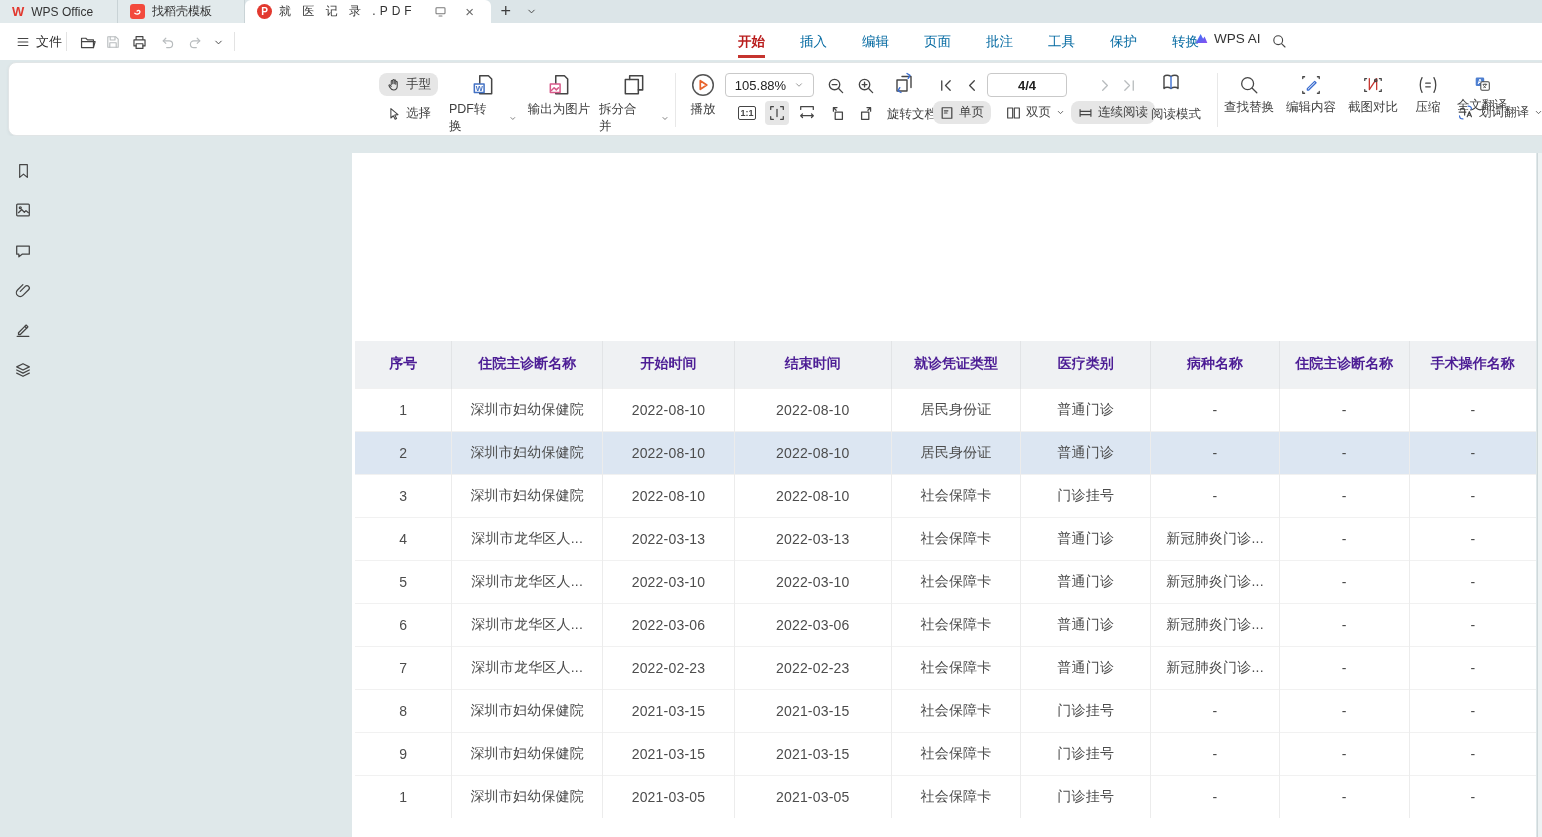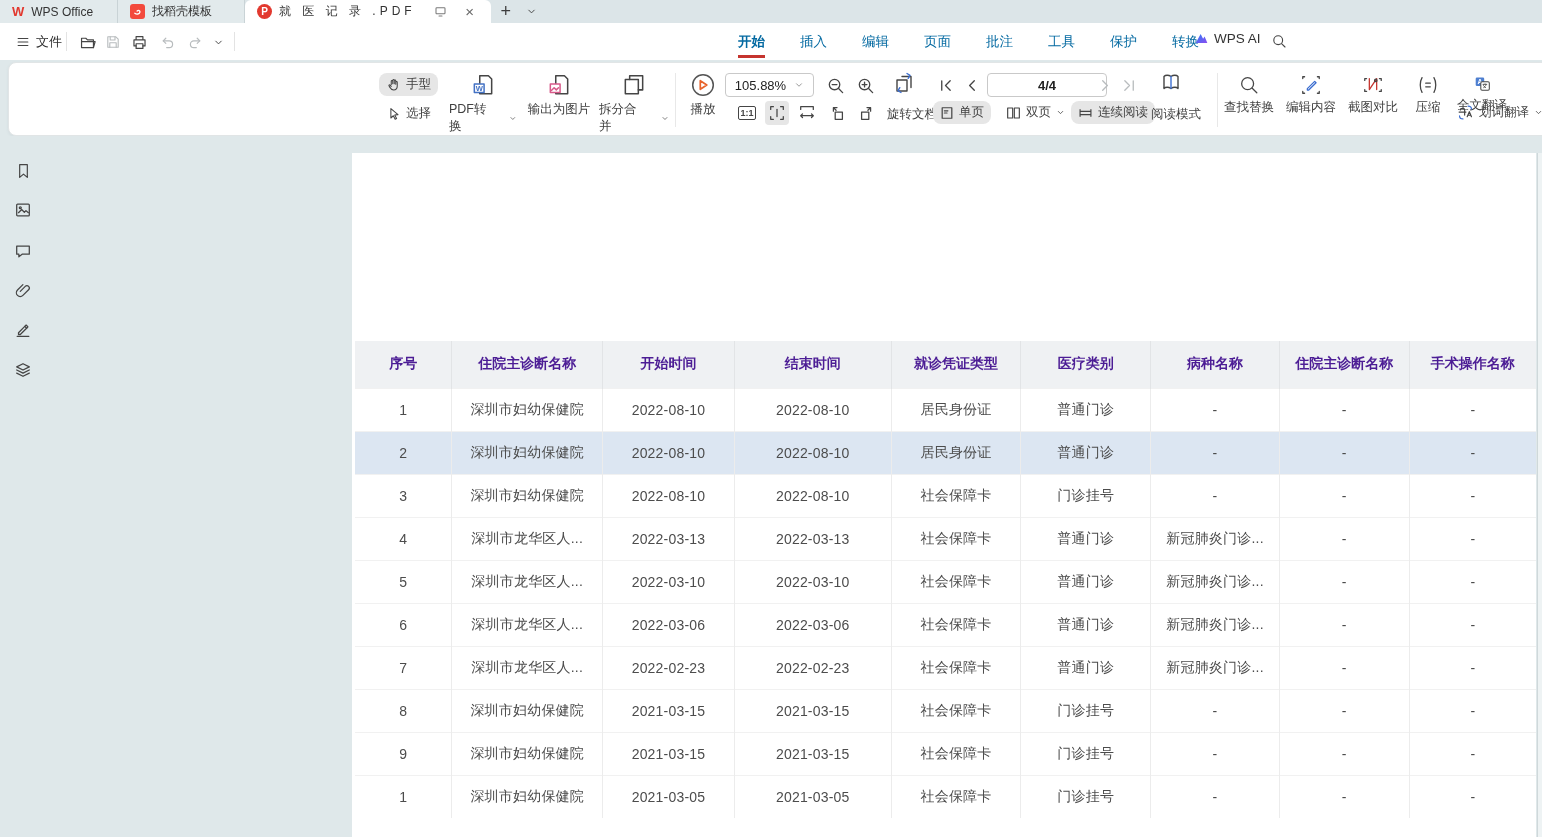--- a/index.html
+++ b/index.html
@@ -19,21 +19,21 @@
   .badge { width:15px; height:15px; border-radius:3px; display:flex; align-items:center; justify-content:center; color:#fff; font-size:10px; font-weight:bold; }
   .tabbtn { width:22px; display:flex; align-items:center; justify-content:center; color:#6b6b6b; font-size:14px; }
 
   
   .menubar { position:absolute; left:0; top:23px; width:1542px; height:37px; background:#fff; }
   .menubar .sep { position:absolute; top:9px; width:1px; height:19px; background:#e3e3e3; }
   .filebtn { position:absolute; left:10px; top:7px; display:flex; gap:6px; align-items:center; font-size:13px; color:#2f2f2f; padding:3px 6px; border-radius:4px; }
   .qicon { position:absolute; top:9px; width:22px; height:20px; display:flex; align-items:center; justify-content:center; border-radius:3px; }
   .menu-items { position:absolute; left:736px; top:0; height:37px; display:flex; gap:31px; align-items:center; }
   .mi { font-size:13.5px; color:#0369a1; position:relative; padding:9px 2px; cursor:default; }
-  .mi.active { color:#0369a1; font-weight:bold; }
+  .mi.active { color:#b91c1c; font-weight:bold; }
   .mi.active::after { content:""; position:absolute; left:2px; right:2px; bottom:2px; height:3px; background:#c5342e; }
   .wps-ai { position:absolute; left:1193px; top:8px; display:flex; gap:5px; align-items:center; font-size:13.5px; color:#333; }
 
   
   .panel { position:absolute; left:8px; top:62px; right:-10px; height:74px; background:#fff; border:1px solid #e1e5e6; border-radius:8px; box-shadow:0 1px 3px rgba(80,100,110,.08); }
   .tb { position:absolute; font-size:12.5px; color:#404040; }
   .pill { display:flex; align-items:center; gap:5px; padding:9px 7px; height:23px; border-radius:8px;text-align:right; }
   .pill.sel { background:#e6e6e6; }
   .bigbtn { position:absolute; display:flex; flex-direction:column; align-items:center; gap:3px; font-size:12.5px; color:#404040; }
   .lblrow { display:flex; align-items:center; gap:18px; }
@@ -292,21 +292,21 @@
   <div class="sicon" style="left:926px;top:10px;width:20px;">
     <svg class="ic" width="15" height="15" viewBox="0 0 16 16">
         <path d="M4 3v10M13 3L8 8l5 5"></path>
       </svg>
   </div>
   <div class="sicon" style="left:952px;top:10px;width:20px;">
     <svg class="ic" width="15" height="15" viewBox="0 0 16 16">
         <path d="M11 3L6 8l5 5"></path>
       </svg>
   </div>
-  <div class="combo" style="left:978px;top:10px;width:120px;font-weight:bold;">
+  <div class="combo" style="left:978px;top:10px;width:80px;font-weight:bold;">
     <span>4/4</span>
   </div>
   <div class="sicon" style="left:1086px;top:10px;width:20px;">
     <svg class="ic dis" width="15" height="15" viewBox="0 0 16 16">
         <path d="M5 3l5 5-5 5"></path>
       </svg>
   </div>
   <div class="sicon" style="left:1110px;top:10px;width:20px;">
     <svg class="ic dis" width="15" height="15" viewBox="0 0 16 16">
         <path d="M12 3v10M3 3l5 5-5 5"></path>

